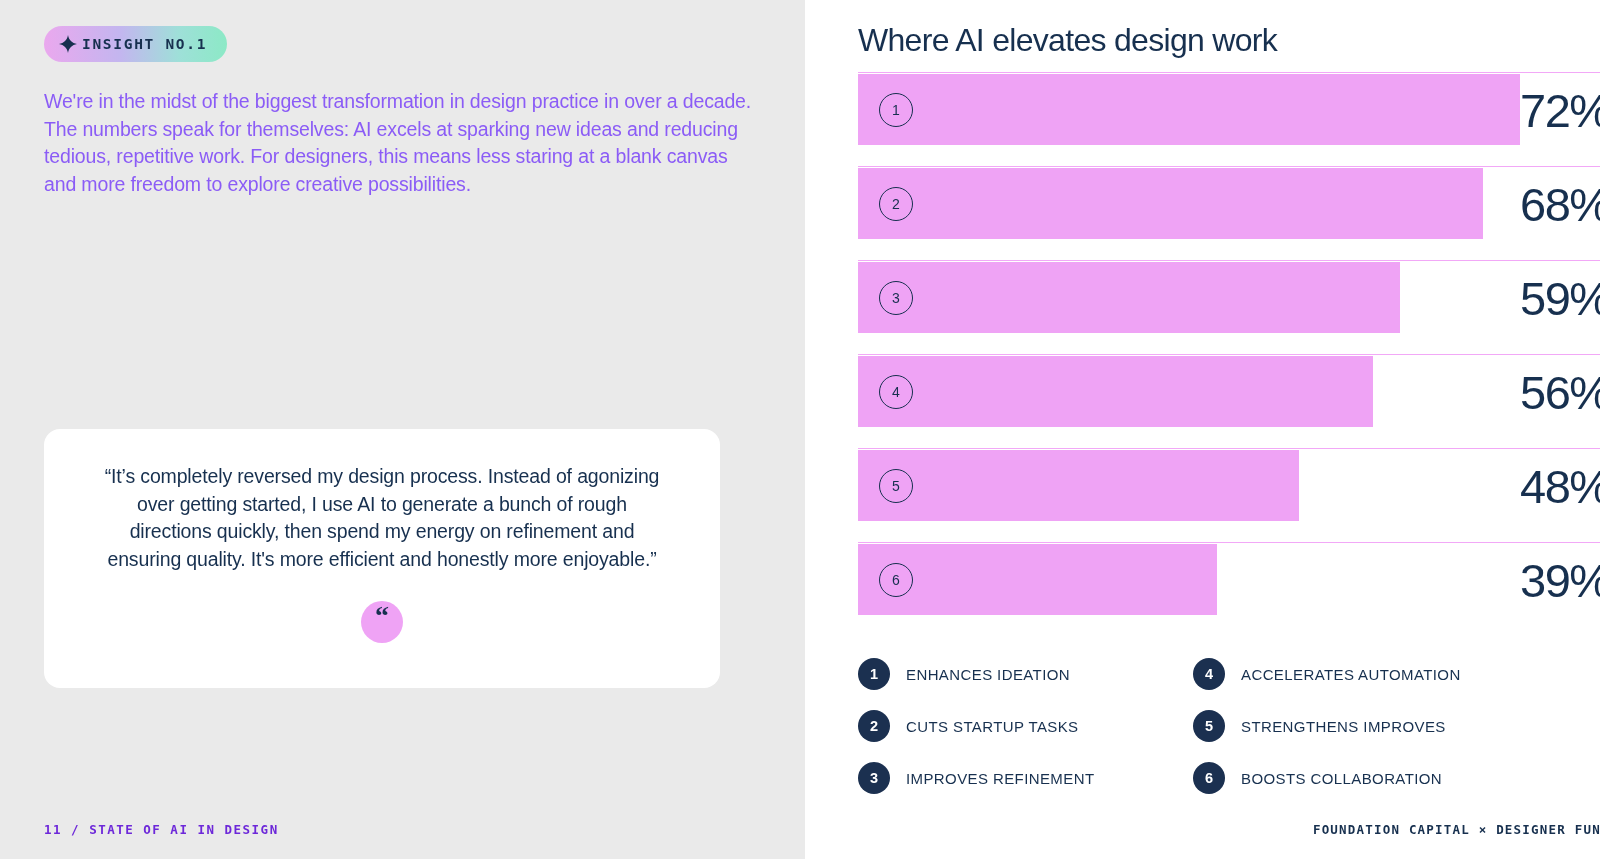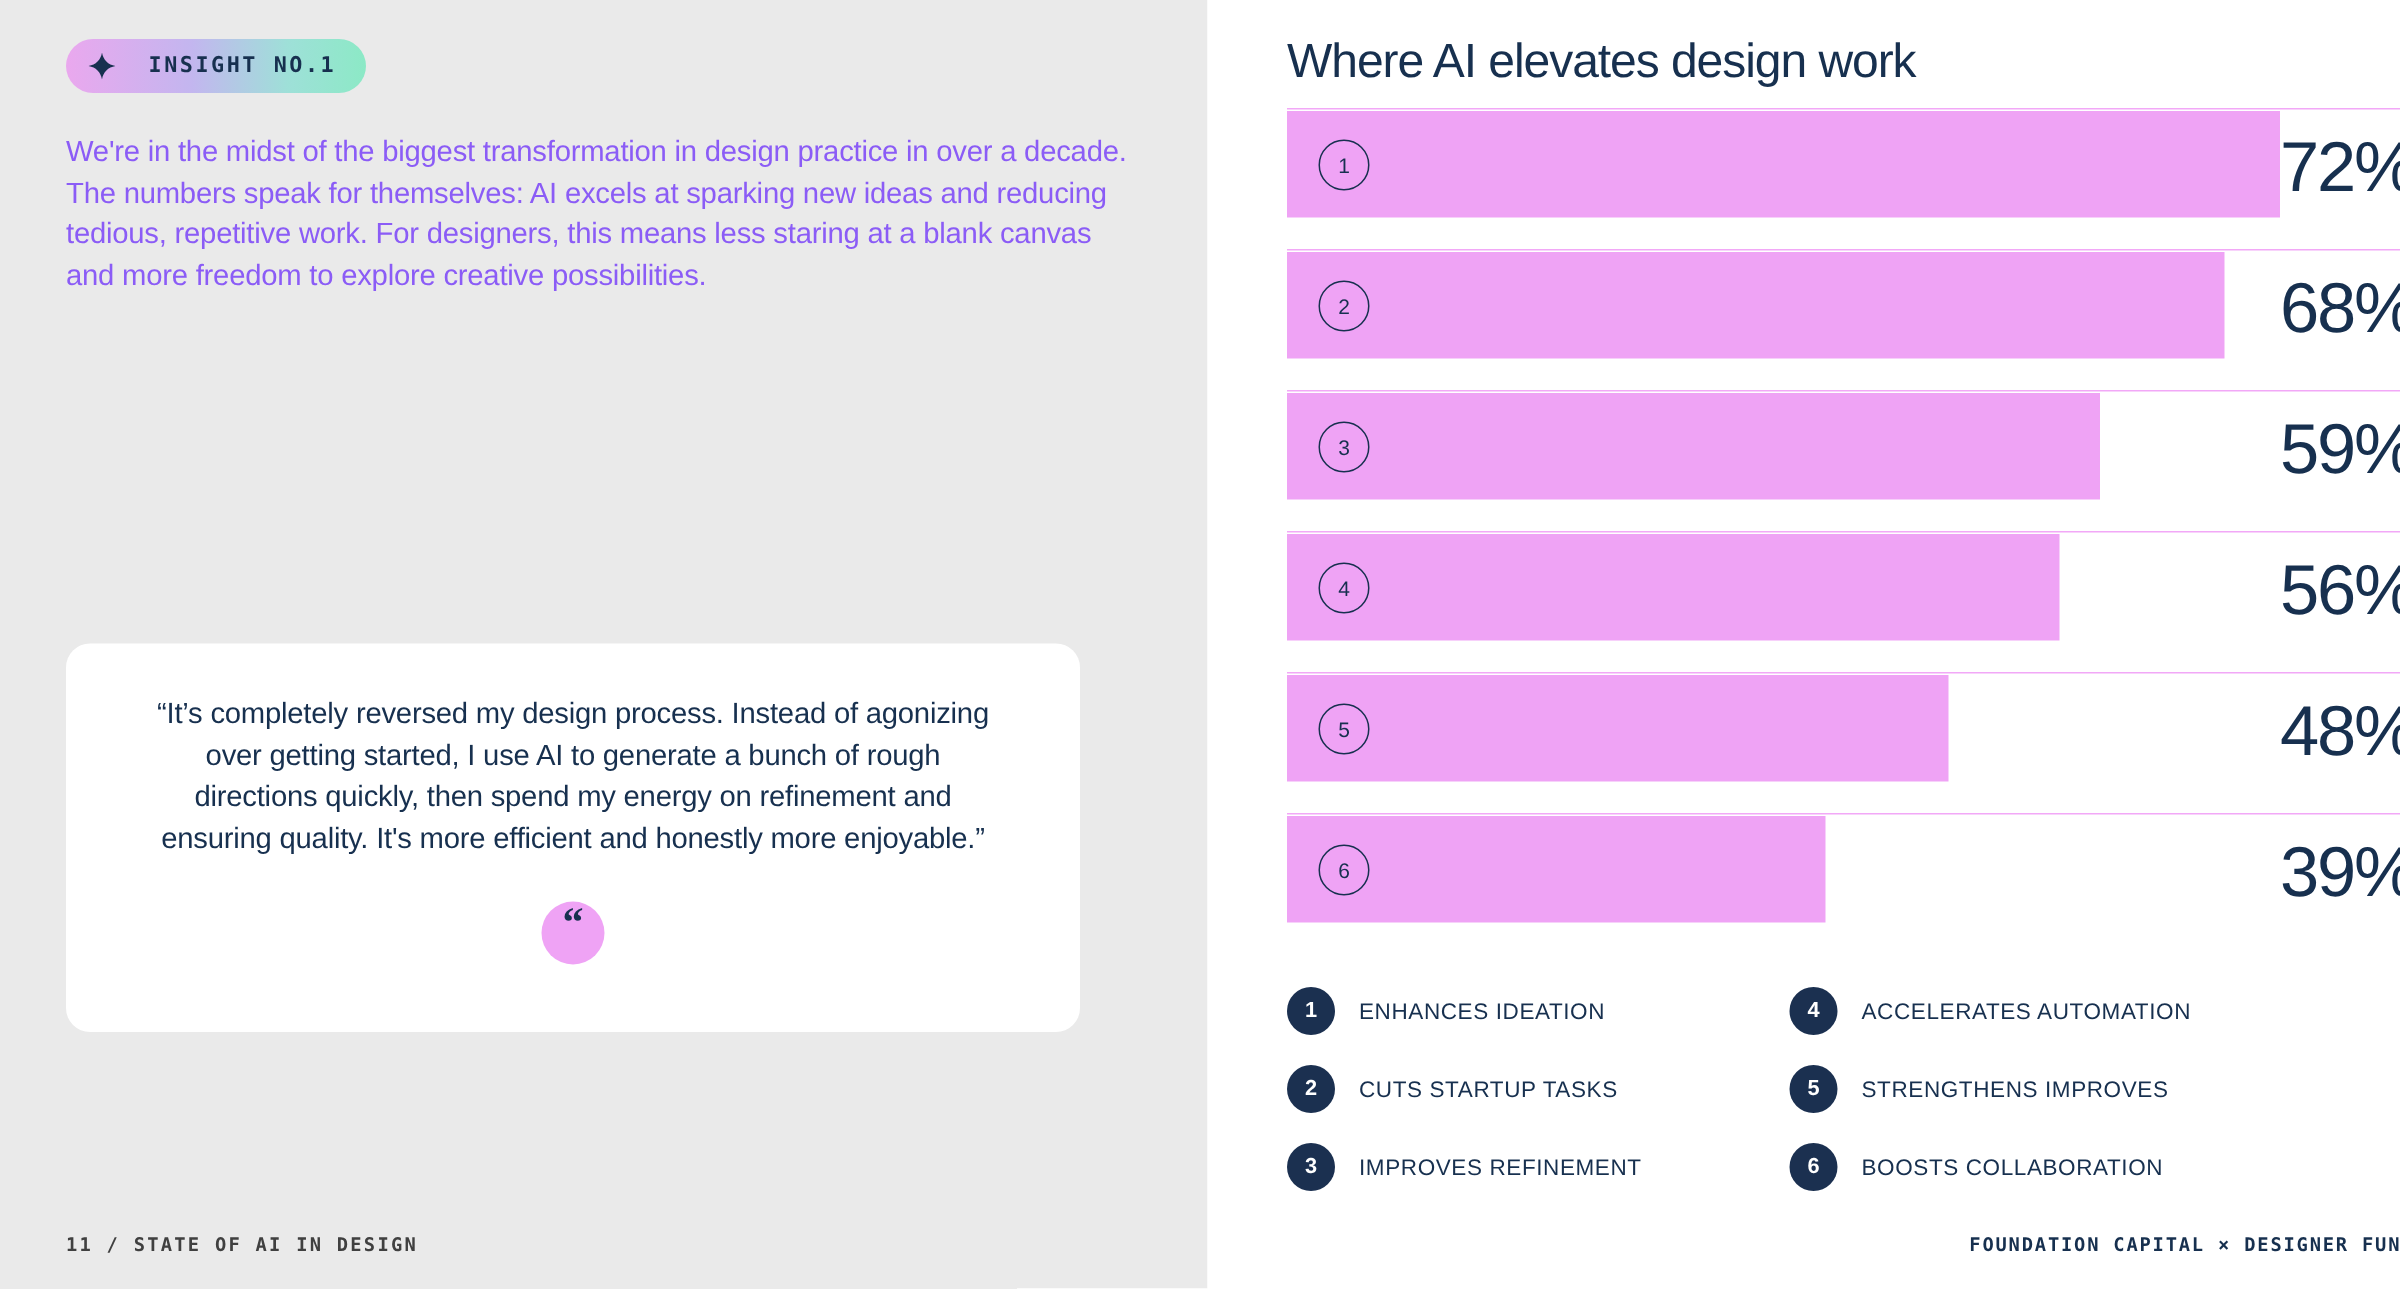--- a/index.html
+++ b/index.html
@@ -15,21 +15,21 @@
   
   .left {
     position:relative;
     width:805px; height:859px;
     background:#eaeaea;
     padding:26px 44px 0 44px;
     flex:0 0 805px;
   }
 
   .badge {
-    display:inline-flex; align-items:center; gap:22px;
+    display:inline-flex; align-items:center; gap:5px;
     height:36px; padding:0 20px 0 15px;
     border-radius:18px;
     background:linear-gradient(90deg,#eaa8ee 0%,#c3b6ef 42%,#9ee0d8 74%,#8ce9c6 100%);
   }
   .badge .star { width:18px; height:18px; display:block; flex:0 0 18px; }
   .badge-label {
     font-family:"DejaVu Sans Mono", monospace;
     font-size:14.5px; letter-spacing:1.7px; font-weight:700;
     color:#17304f; white-space:nowrap;
   }
@@ -78,21 +78,21 @@
     border:1.4px solid #17304f; border-radius:19px;
     font-family:"DejaVu Sans Mono", monospace;
     font-size:13.5px; letter-spacing:1.5px; color:#17304f;
     white-space:nowrap;
   }
 
   .foot-left {
     position:absolute; left:44px; top:822px;
     font-family:"DejaVu Sans Mono", monospace;
     font-size:12.5px; letter-spacing:1.5px; font-weight:700;
-    color:#404040;
+    color:#6d28d9;
     text-align:right;
   }
 
   
   .right {
     position:relative; flex:1 1 auto;
     background:#ffffff; height:859px;
     padding:22px 80px 0 53px;
   }
   h2.chart-title {

